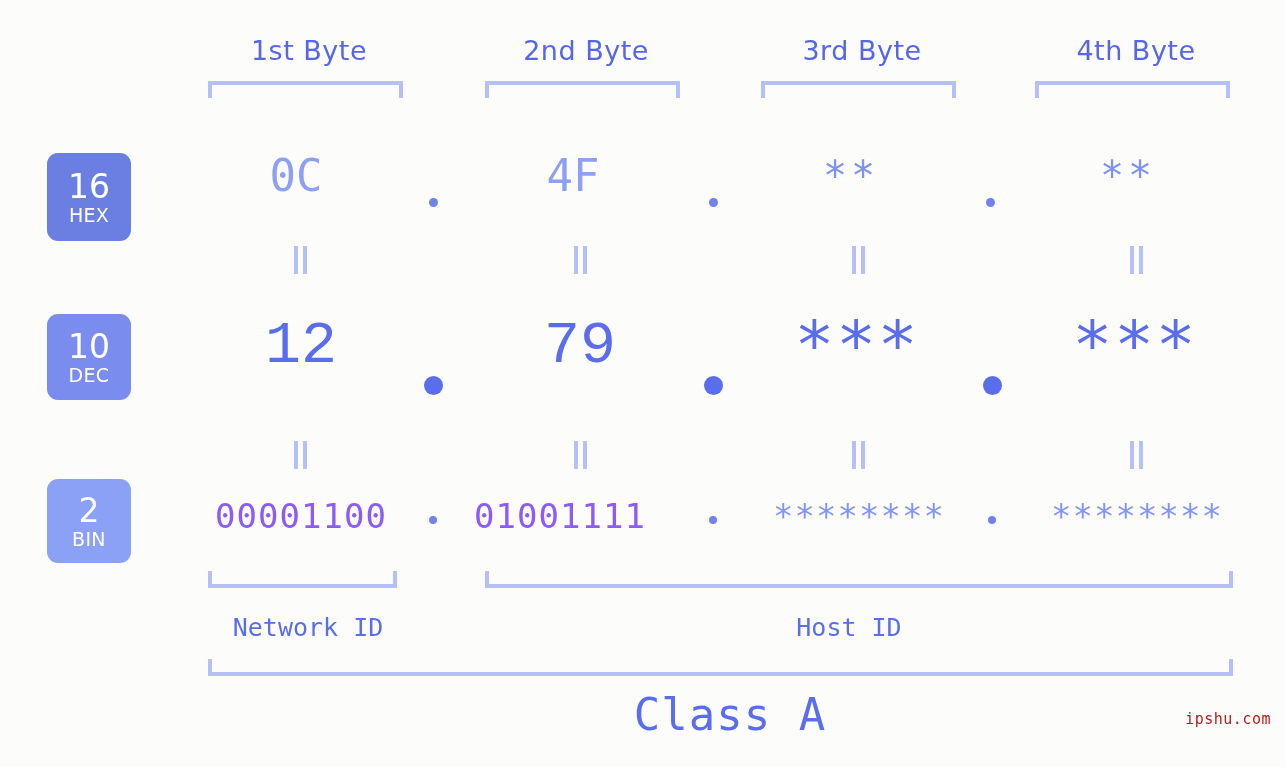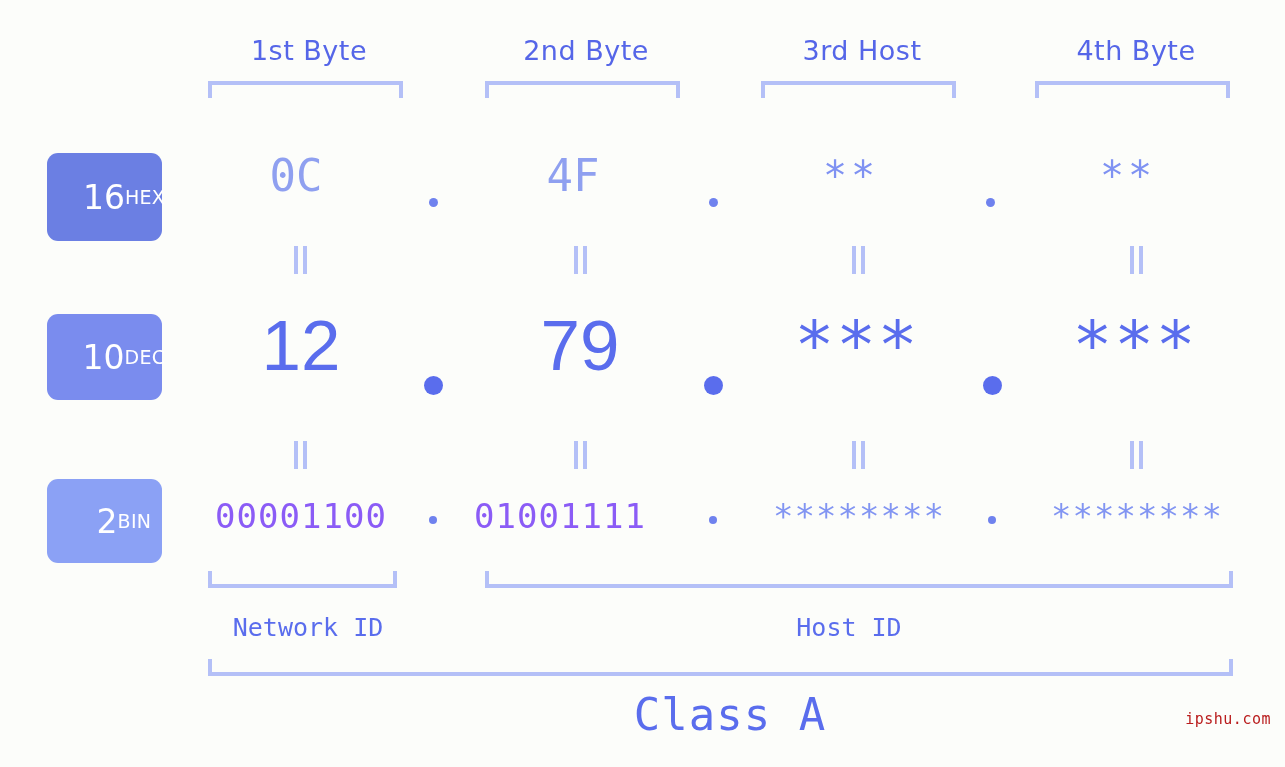--- a/index.html
+++ b/index.html
@@ -42,29 +42,29 @@
     border-right: 4px solid #b4c0f7;
     height: 17px;
   }
   .bracket.down { border-top: 4px solid #b4c0f7; }
   .bracket.up   { border-bottom: 4px solid #b4c0f7; }
 
   
   .badge {
     position: absolute;
     left: 47px;
-    width: 76px;
+    width: 84px;
     border-radius: 11px;
     color: #ffffff;
     text-align: center;
     display: flex;
+    flex-direction: column;
     justify-content: center;
     align-items: center;
     font-family: "DejaVu Sans", sans-serif;
-    padding-left: 39px;
   }
   .badge .num {
     font-size: 33px;
     line-height: 35px;
     font-weight: 400;
   }
   .badge .abbr {
     font-size: 19px;
     line-height: 22px;
     font-weight: 400;
@@ -85,22 +85,22 @@
     font-family: "DejaVu Sans Mono", monospace;
     font-size: 44px;
     line-height: 52px;
     color: #8fa0f0;
     top: 150px;
     width: 220px;
   }
   .row-hex .cell.stars { font-size: 40px; letter-spacing: 4px; color: #7f92f2; }
 
   .row-dec .cell {
-    font-family: Liberation Sans, sans-serif;
-    font-size: 71px;
+    font-family: Liberation Mono, monospace;
+    font-size: 60px;
     line-height: 92px;
     color: #5a6ded;
     top: 300px;
     width: 240px;
   }
   .row-dec .cell.stars {
     font-family: "DejaVu Sans Mono", monospace;
     font-size: 66px;
     letter-spacing: 2px;
   }
@@ -173,21 +173,21 @@
     letter-spacing: 0.5px;
   }
 </style>
 </head>
 <body>
 
 <div class="canvas">
 
   <div class="byte-label" style="left:199px;">1st Byte</div>
   <div class="byte-label" style="left:476px;">2nd Byte</div>
-  <div class="byte-label" style="left:752px;">3rd Host</div>
+  <div class="byte-label" style="left:752px;">3rd Byte</div>
   <div class="byte-label" style="left:1026px;">4th Byte</div>
 
   <div class="bracket down" style="left:208px; top:81px; width:195px;"></div>
   <div class="bracket down" style="left:485px; top:81px; width:195px;"></div>
   <div class="bracket down" style="left:761px; top:81px; width:195px;"></div>
   <div class="bracket down" style="left:1035px; top:81px; width:195px;"></div>
 
   <div class="badge badge-hex">
     <span class="num">16</span>
     <span class="abbr">HEX</span>

